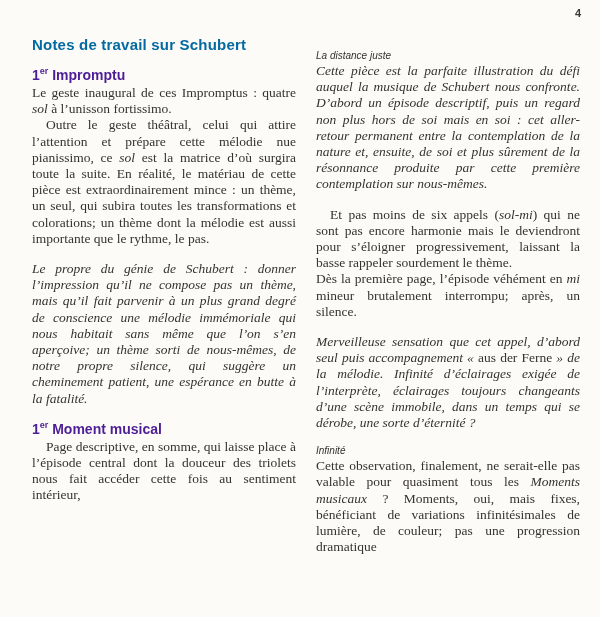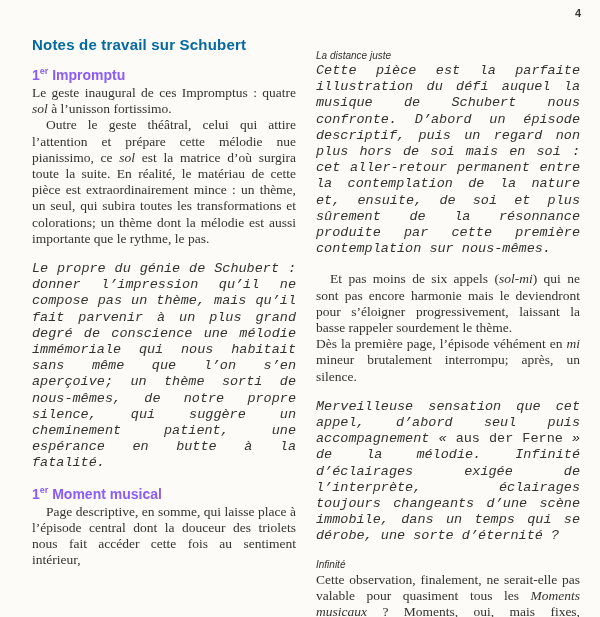--- a/index.html
+++ b/index.html
@@ -35,25 +35,25 @@
   }
   .ep-line { white-space: nowrap; }
   .ep-attr { text-align: right; }
   .b-p, .b-ital {
     margin: 0;
     font-size: 13.5px; line-height: 16.2px;
     text-align: justify;
     hyphens: auto; -webkit-hyphens: auto;
   }
   .b-indent { text-indent: 14px; }
-  .b-ital { font-style: italic; margin-top: 14px; margin-bottom: 14px; font-family: Liberation Mono, monospace; }
+  .b-ital { font-style: italic; margin-top: 14px; margin-bottom: 14px; }
   .b-heading {
     font-family: "Liberation Sans", sans-serif;
     font-size: 14px; font-weight: bold;
-    margin: 14px 0 2px 0; color: #8b5cf6;
+    margin: 14px 0 2px 0; color: #4c1d95;
   }
   .b-iheading {
     font-family: "Liberation Sans", sans-serif;
     font-size: 10px; font-style: italic; font-weight: normal;
     margin: 14px 0 2px 0; color: #33312d;
   }
   .b-iheading + .b-ital, .b-iheading + .b-p { margin-top: 0; }
   sup.run { font-size: 9px; line-height: 0; }
   .run-i { font-style: italic; }
   .run-r { font-style: normal; }

